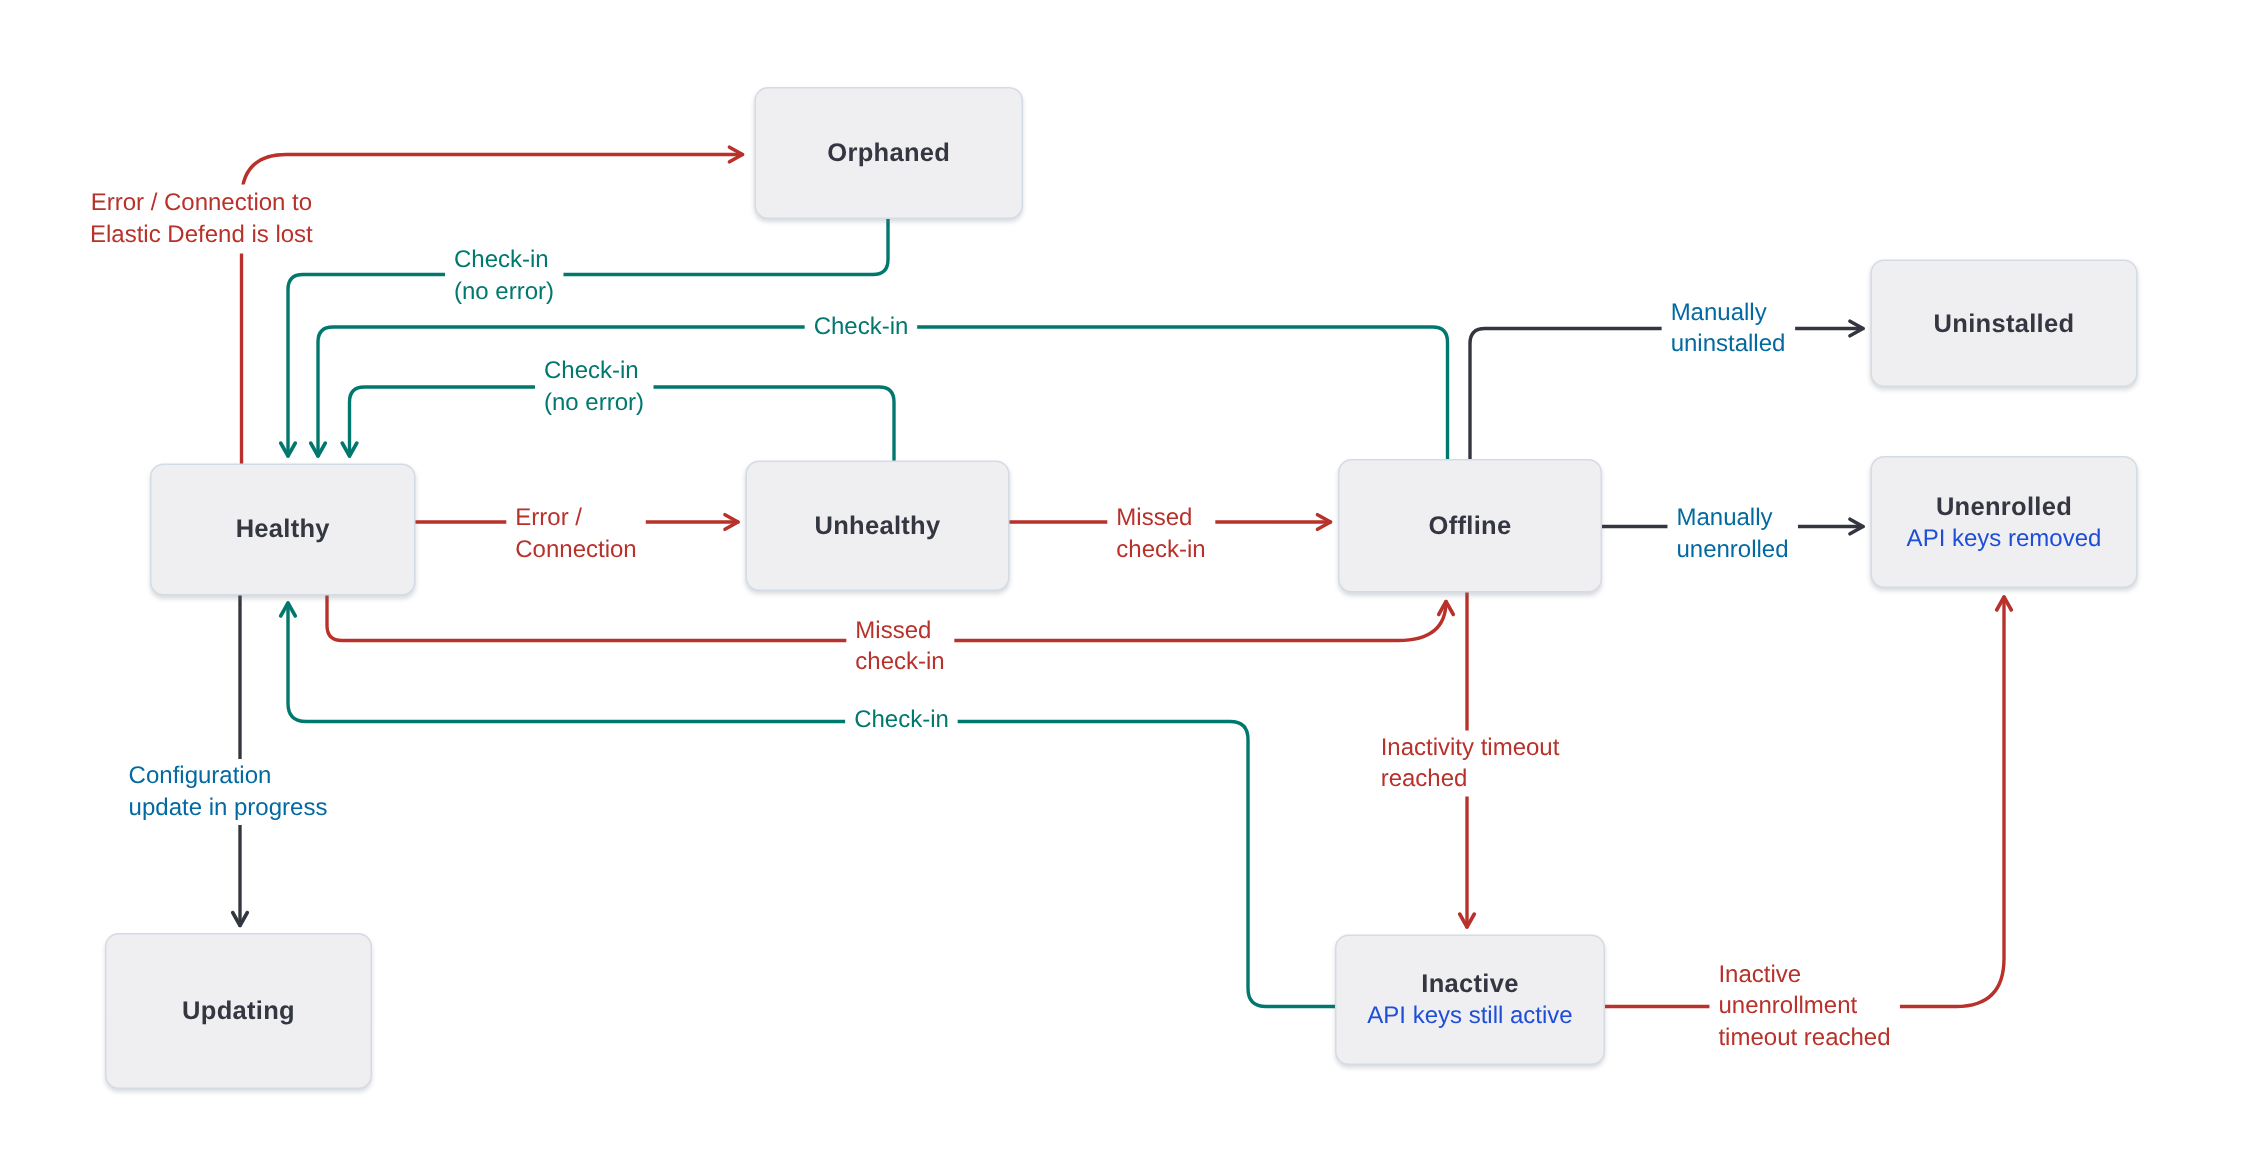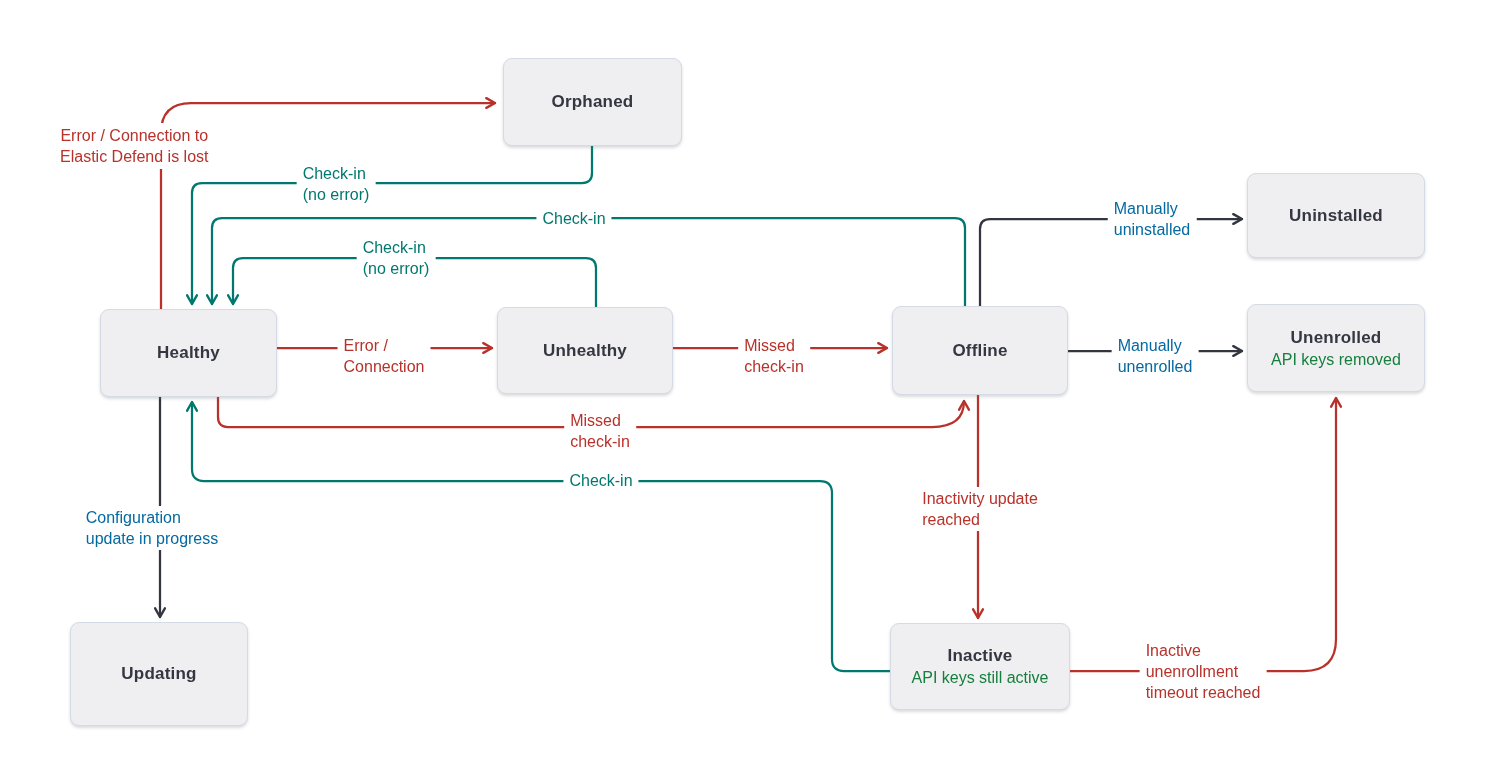--- a/index.html
+++ b/index.html
@@ -8,21 +8,21 @@
     font-family:"Liberation Sans","DejaVu Sans",sans-serif;
   }
   .edges{position:absolute;left:0;top:0;z-index:1;}
   .node{
     position:absolute;z-index:3;box-sizing:border-box;
     background:#efeef0;border:1.5px solid #d5dbe5;border-radius:9px;
     box-shadow:0 2px 3px rgba(105,112,125,.25);
     display:flex;flex-direction:column;align-items:center;justify-content:center;gap:3px;
   }
   .node .t{font-size:17px;font-weight:700;color:#343741;letter-spacing:.2px;}
-  .node .s{font-size:16px;font-weight:400;color:#15803d;}
+  .node .s{font-size:16px;font-weight:400;color:#1d4ed8;}
   .lbl{
     position:absolute;z-index:2;transform:translate(-50%,-50%);
     background:#ffffff;padding:1px 6px;white-space:pre-line;text-align:left;
     font-size:16px;line-height:21px;
   }
   .lbl.left{transform:none;text-align:center;padding:2px 5px;}
   .red{color:#b8312a;}
   .teal{color:#00786e;}
   .dark{color:#0369a1;}
 </style>
@@ -122,20 +122,20 @@
 unenrolled</div>
 
   <div class="lbl red" style="left:600px;top:431px">Missed
 check-in</div>
 
   <div class="lbl teal" style="left:601px;top:480px">Check-in</div>
 
   <div class="lbl dark" style="left:152px;top:528px">Configuration
 update in progress</div>
 
-  <div class="lbl red" style="left:980px;top:509px">Inactivity update
+  <div class="lbl red" style="left:980px;top:509px">Inactivity timeout
 reached</div>
 
   <div class="lbl red" style="left:1203px;top:671px">Inactive
 unenrollment
 timeout reached</div>
 
 </div>
 
 </body></html>

